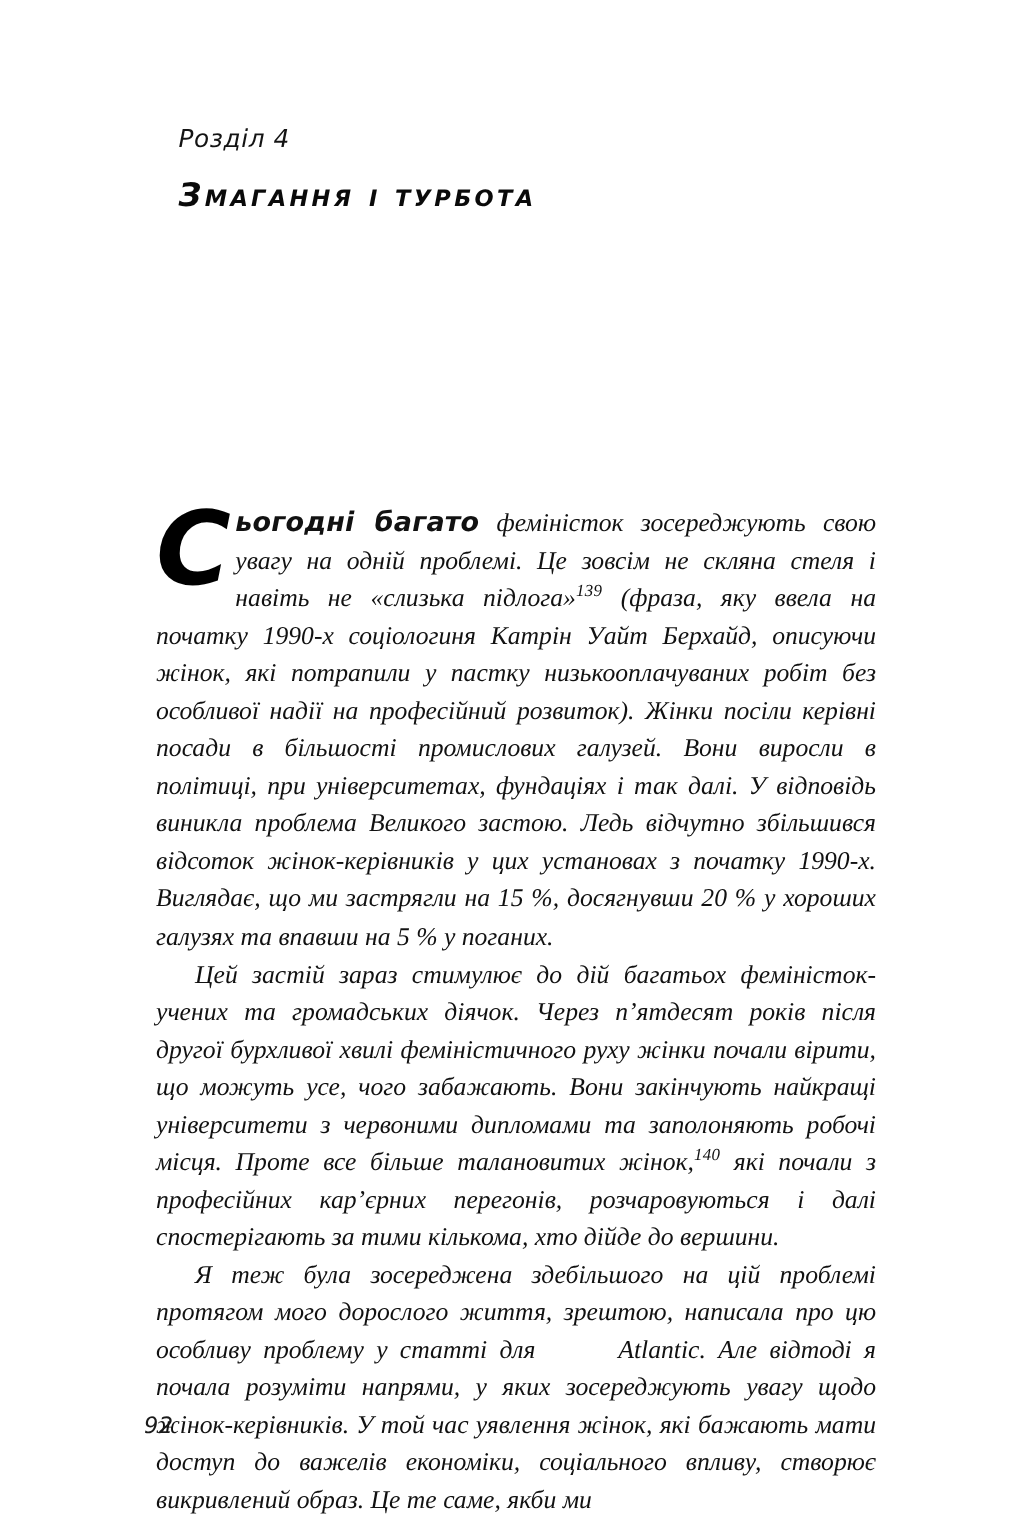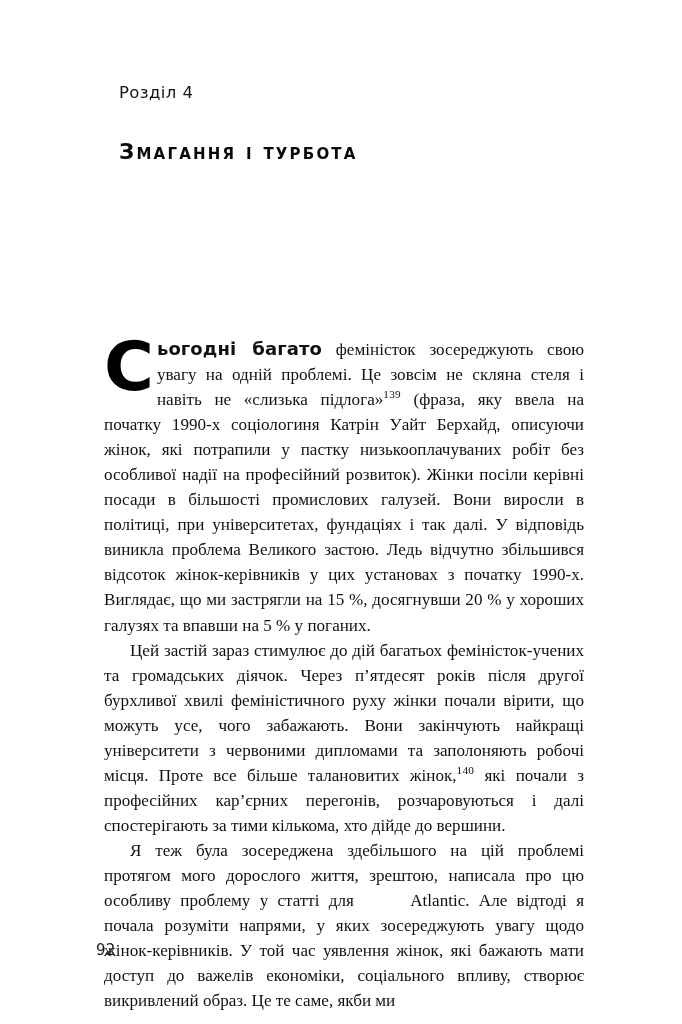--- a/index.html
+++ b/index.html
@@ -16,40 +16,41 @@
     color: #000000;
     -webkit-font-smoothing: antialiased;
   }
 
   .page {
     position: absolute;
     left: 0; top: 0;
     width: 682px;
     height: 1024px;
     background: #ffffff;
+    font-style: italic;
   }
 
   
   .chapter-head {
     position: absolute;
     left: 119px;
     top: 83px;
     width: 470px;
   }
   .chapter-label {
     font-family: "DejaVu Sans", "Liberation Sans", sans-serif;
     font-size: 16.5px;
     font-weight: 400;
     letter-spacing: 0.4px;
     color: #141414;
     line-height: 1.2;
     white-space: nowrap;
   }
   .chapter-title {
-    margin-top: 36px;
+    margin-top: 15px;
     font-family: "DejaVu Sans", "Liberation Sans", sans-serif;
     font-size: 21.5px;
     font-weight: 700;
     letter-spacing: 2.2px;
     color: #0a0a0a;
     line-height: 1.2;
     white-space: nowrap;
     font-variant: small-caps;
     text-transform: none;
   }

